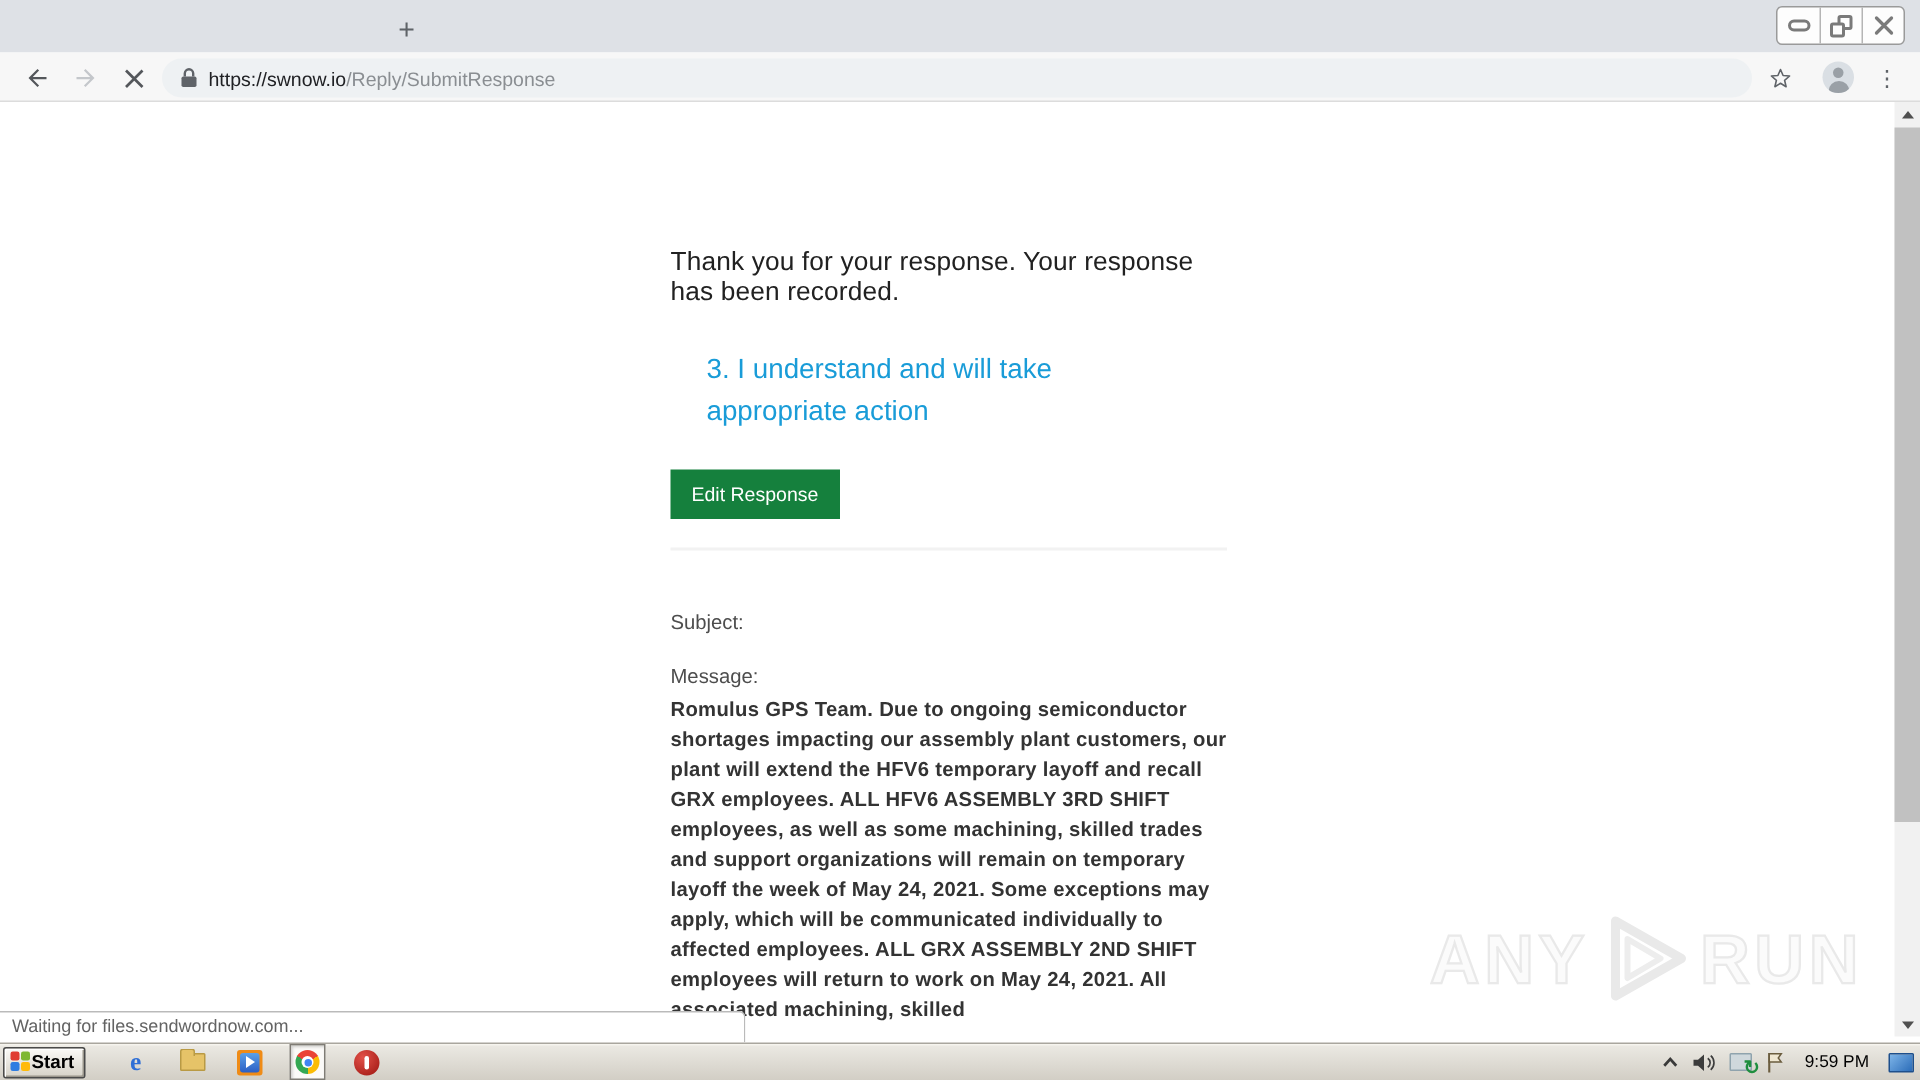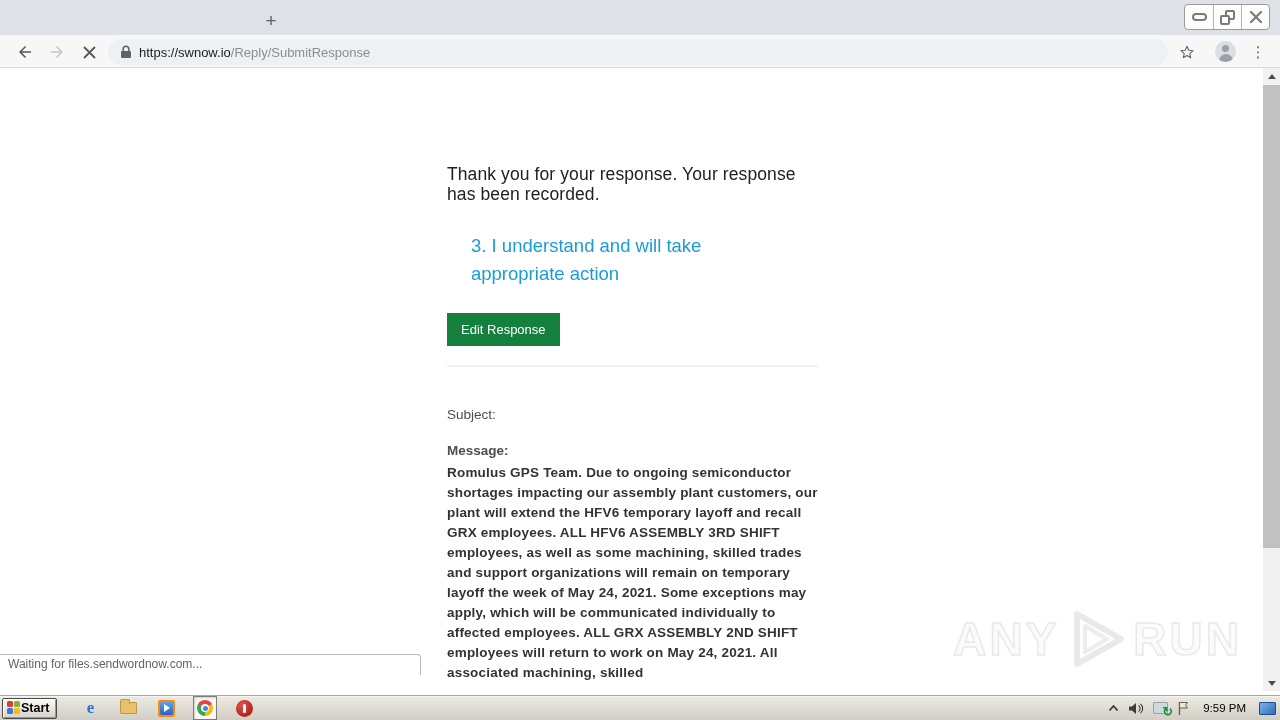--- a/index.html
+++ b/index.html
@@ -52,31 +52,31 @@
   .viewport { position:absolute; left:0; top:68px; width:1280px; height:627px; background:#fff; overflow:hidden; }
 
   .col { position:absolute; left:447px; top:96px; width:371px; }
   .confirmation { font-size:17.5px; line-height:20px; color:#212121; letter-spacing:.1px; }
   .choice { margin:28px 0 0 24px; width:292px; font-size:18.5px; line-height:28px; color:#199cd8; }
   .edit-btn { margin-top:25px; display:inline-block; background:#15803d; color:#fff; font-size:13px;
               line-height:15px; padding:9px 14px; border:none; font-family:inherit; }
   .divider { margin-top:19px; height:2px; background:#f2f2f2; }
   .subject-label, .message-label { margin-top:40px; font-size:13.5px; color:#4d4d4d; }
   .subject-value { margin-top:5px; font-size:13.5px; font-weight:700; color:#333; letter-spacing:.2px; }
-  .message-label { margin-top:21px;font-weight:bold; }
+  .message-label { margin-top:21px; }
   .message-value { margin-top:5px; font-size:13.5px; font-weight:700; color:#333; line-height:20px; letter-spacing:.2px; }
 
   
   .watermark { position:absolute; right:38px; bottom:25px; display:flex; align-items:center; gap:4px;
                pointer-events:none; }
   .wm-text { font-size:46px; font-weight:700; letter-spacing:3px; color:#fbfbfb;
              -webkit-text-stroke:1.5px #e9e9e9; }
 
   
-  .status-bubble { position:absolute; left:0; bottom:20px; width:421px; height:21px; background:#fff;
+  .status-bubble { position:absolute; left:0; bottom:0; width:497px; height:21px; background:#fff;
                    border:1px solid #bababa; border-left:none; border-bottom:none; border-top-right-radius:4px;
                    font-size:12px; color:#636363; line-height:19px; padding-left:8px; }
 
   
   .scrollbar { position:absolute; right:0; top:0; width:17px; height:623px; background:#f1f1f1; }
   .sb-btn { position:absolute; left:0; width:17px; height:16px; display:flex; align-items:center; justify-content:center; }
   .sb-up { top:0; } .sb-down { bottom:0; }
   .tri-up { width:0; height:0; border-left:4px solid transparent; border-right:4px solid transparent; border-bottom:5px solid #505050; }
   .tri-down { width:0; height:0; border-left:4px solid transparent; border-right:4px solid transparent; border-top:5px solid #505050; }
   .sb-thumb { position:absolute; left:0; top:17px; width:17px; height:463px; background:#c1c1c1; }

